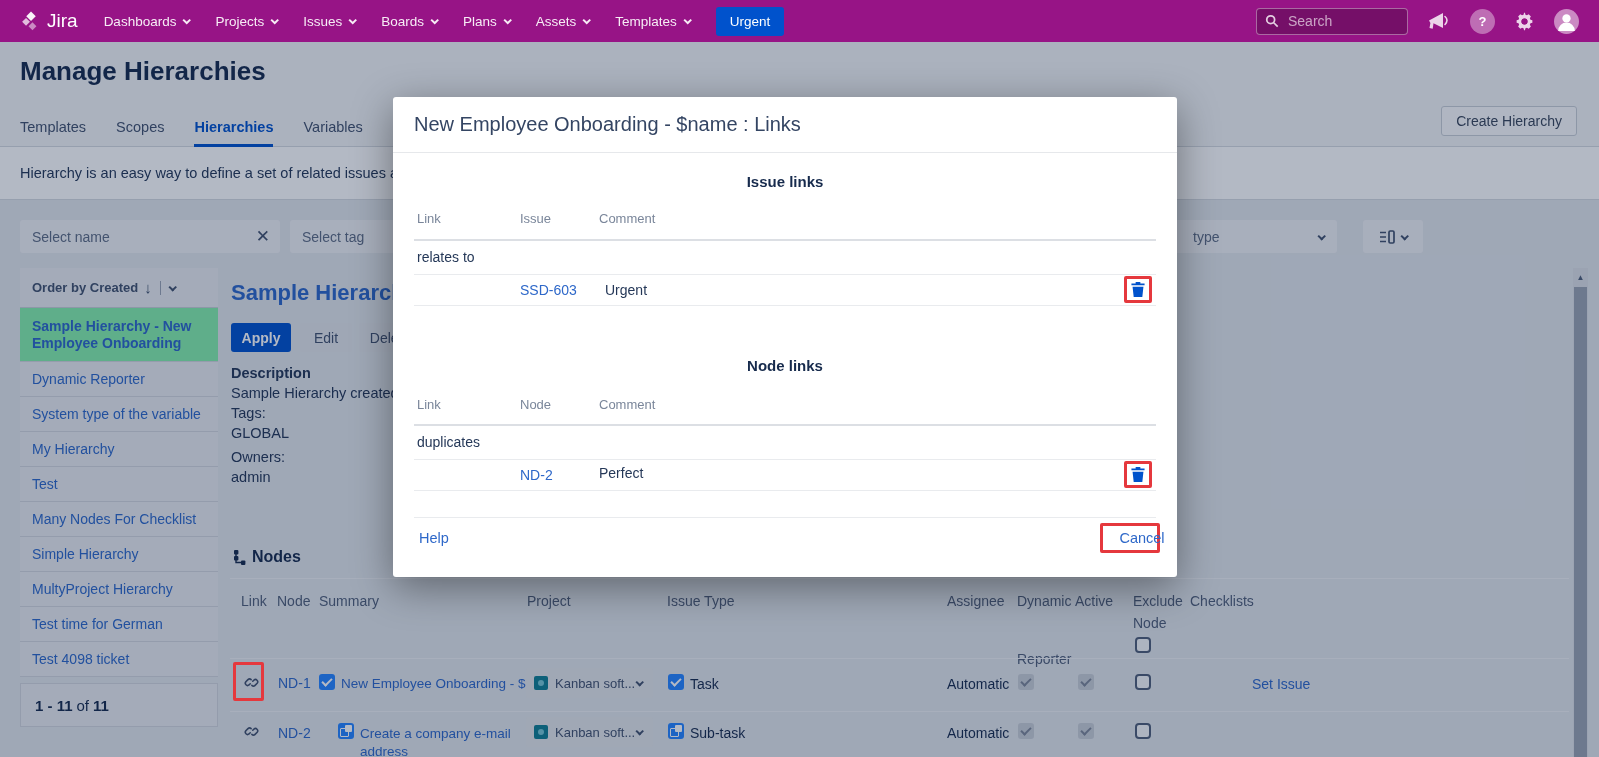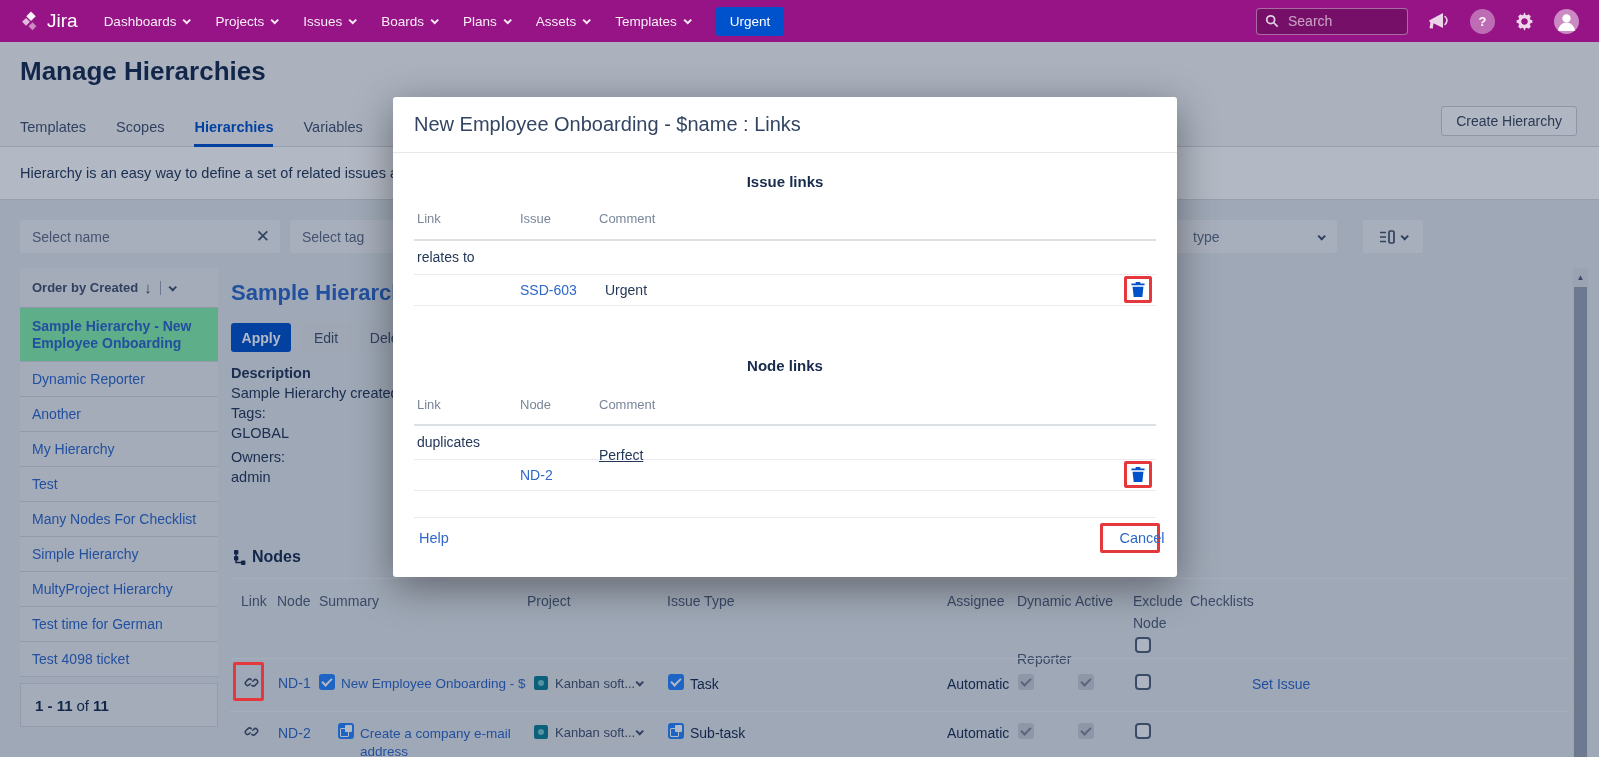--- a/index.html
+++ b/index.html
@@ -246,21 +246,21 @@
 
   <div id="sidebar">
     <div class="order">
       <span>Order by Created</span>
       <span style="margin-left:6px;font-size:15px;">↓</span>
       <span class="vline"></span>
       <span class="chev" style="margin-left:0;"></span>
     </div>
     <div class="s-item selected">Sample Hierarchy - New Employee Onboarding</div>
     <div class="s-item">Dynamic Reporter</div>
-    <div class="s-item">Another</div>
+    <div class="s-item">System type of the variable</div>
     <div class="s-item">My Hierarchy</div>
     <div class="s-item">Test</div>
     <div class="s-item">Many Nodes For Checklist</div>
     <div class="s-item">Simple Hierarchy</div>
     <div class="s-item">MultyProject Hierarchy</div>
     <div class="s-item">Test time for German</div>
     <div class="s-item">Test 4098 ticket</div>
     <div class="pagination">
       <b>1 - 11</b>
       <span>of</span>
@@ -386,21 +386,21 @@
   <div class="m-thin" style="top:208px;"></div>
 
   <div class="m-section" style="top:260px;">Node links</div>
   <div class="mth" style="left:24px;top:300px;">Link</div>
   <div class="mth" style="left:127px;top:300px;">Node</div>
   <div class="mth" style="left:206px;top:300px;">Comment</div>
   <div class="m-thick" style="top:327px;"></div>
   <div class="mcell" style="left:24px;top:337px;">duplicates</div>
   <div class="m-thin" style="top:362px;"></div>
   <div class="mcell link" style="left:127px;top:370px;">ND-2</div>
-  <div class="mcell" style="left:206px;top:350px;text-decoration:underline;">Perfect</div>
+  <div class="mcell" style="left:206px;top:368px;">Perfect</div>
   <div class="ann" style="left:731px;top:364px;width:28px;height:27px;"></div>
   <div class="trash-btn" style="left:731px;top:364px;">
     <svg width="14" height="15" viewBox="0 0 14 16">
       <path fill="#0052CC" d="M4.5 0h5v1.6H14v1.8H0V1.6h4.5zM1.2 5h11.6L11.6 16H2.4z"></path>
     </svg>
   </div>
   <div class="m-thin" style="top:393px;"></div>
 
   <div class="m-thin" style="top:420px;"></div>
   <div class="m-foot-link" style="left:26px;top:433px;">Help</div>

